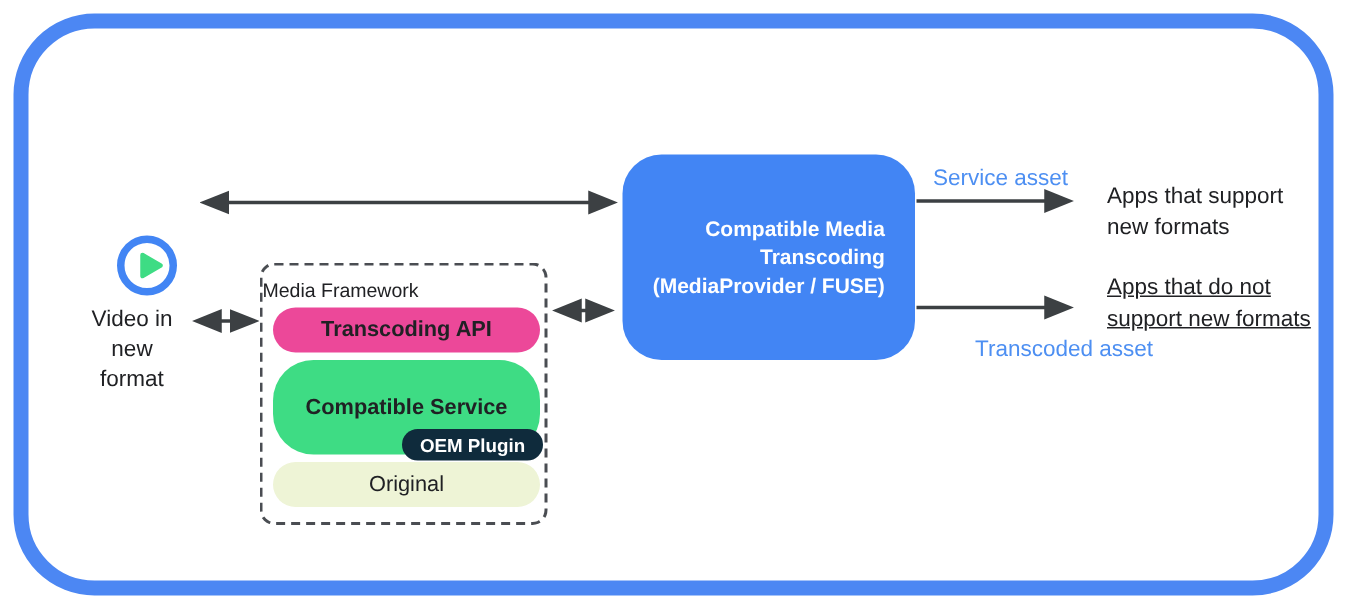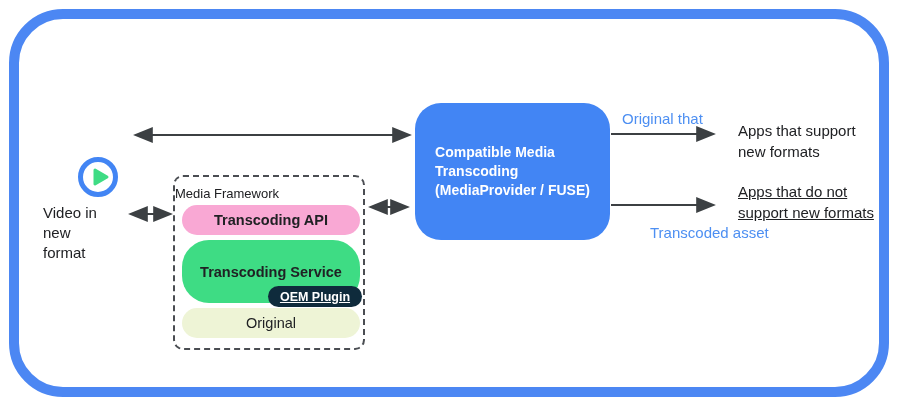--- a/index.html
+++ b/index.html
@@ -50,20 +50,21 @@
     justify-content: center;
   }
   .play svg {
     margin-left: 3px;
   }
   .video-label {
     position: absolute;
     left: 43px;
     top: 203px;
     width: 90px;
+    text-align: center;
     font-size: 15px;
     line-height: 20px;
     white-space: pre-line;
   }
   .mf-box {
     position: absolute;
     left: 173px;
     top: 175px;
     width: 192px;
     height: 175px;
@@ -83,41 +84,40 @@
     justify-content: center;
     font-weight: 700;
     font-size: 14.5px;
     box-sizing: border-box;
   }
   .pill.api {
     left: 182px;
     top: 205px;
     width: 178px;
     height: 30px;
-    background: #f9a8d4;
+    background: #ec4899;
     border-radius: 16px;
   }
   .pill.service {
     left: 182px;
     top: 240px;
     width: 178px;
     height: 63px;
     background: #3edc84;
     border-radius: 27px;
   }
   .pill.oem {
     left: 268px;
     top: 286px;
     width: 94px;
     height: 21px;
     background: #0f2b3c;
     color: #ffffff;
     border-radius: 11px;
     font-size: 12.5px;
-    text-decoration: underline;
   }
   .pill.hardware {
     left: 182px;
     top: 308px;
     width: 178px;
     height: 30px;
     background: #eef4d6;
     border-radius: 16px;
     font-weight: 400;
   }
@@ -129,21 +129,21 @@
     height: 137px;
     background: #4285f4;
     border-radius: 26px;
     color: #ffffff;
     font-weight: 700;
     font-size: 14px;
     line-height: 19px;
     display: flex;
     align-items: center;
     justify-content: center;
-    text-align: left;
+    text-align: right;
     white-space: pre-line;
   }
   .asset-label {
     position: absolute;
     font-size: 15px;
     color: #4d8ff2;
   }
   .asset-label.original { left: 622px; top: 110px; }
   .asset-label.transcoded { left: 650px; top: 212px; margin-top: 12px; }
   .target-label {
@@ -184,29 +184,29 @@
 
   <div class="video-label">Video in
 new
 format</div>
 
   <div class="mf-box">
     <div class="mf-title">Media Framework</div>
   </div>
 
   <div class="pill api">Transcoding API</div>
-  <div class="pill service">Transcoding Service</div>
+  <div class="pill service">Compatible Service</div>
   <div class="pill oem">OEM Plugin</div>
   <div class="pill hardware">Original</div>
 
   <div class="transcoder">Compatible Media
 Transcoding
 (MediaProvider / FUSE)</div>
 
-  <div class="asset-label original">Original that</div>
+  <div class="asset-label original">Service asset</div>
   <div class="target-label t1">Apps that support
 new formats</div>
 
   <div class="asset-label transcoded">Transcoded asset</div>
   <div class="target-label t2">Apps that do not
 support new formats</div>
 
 </div>
 
 </body></html>

